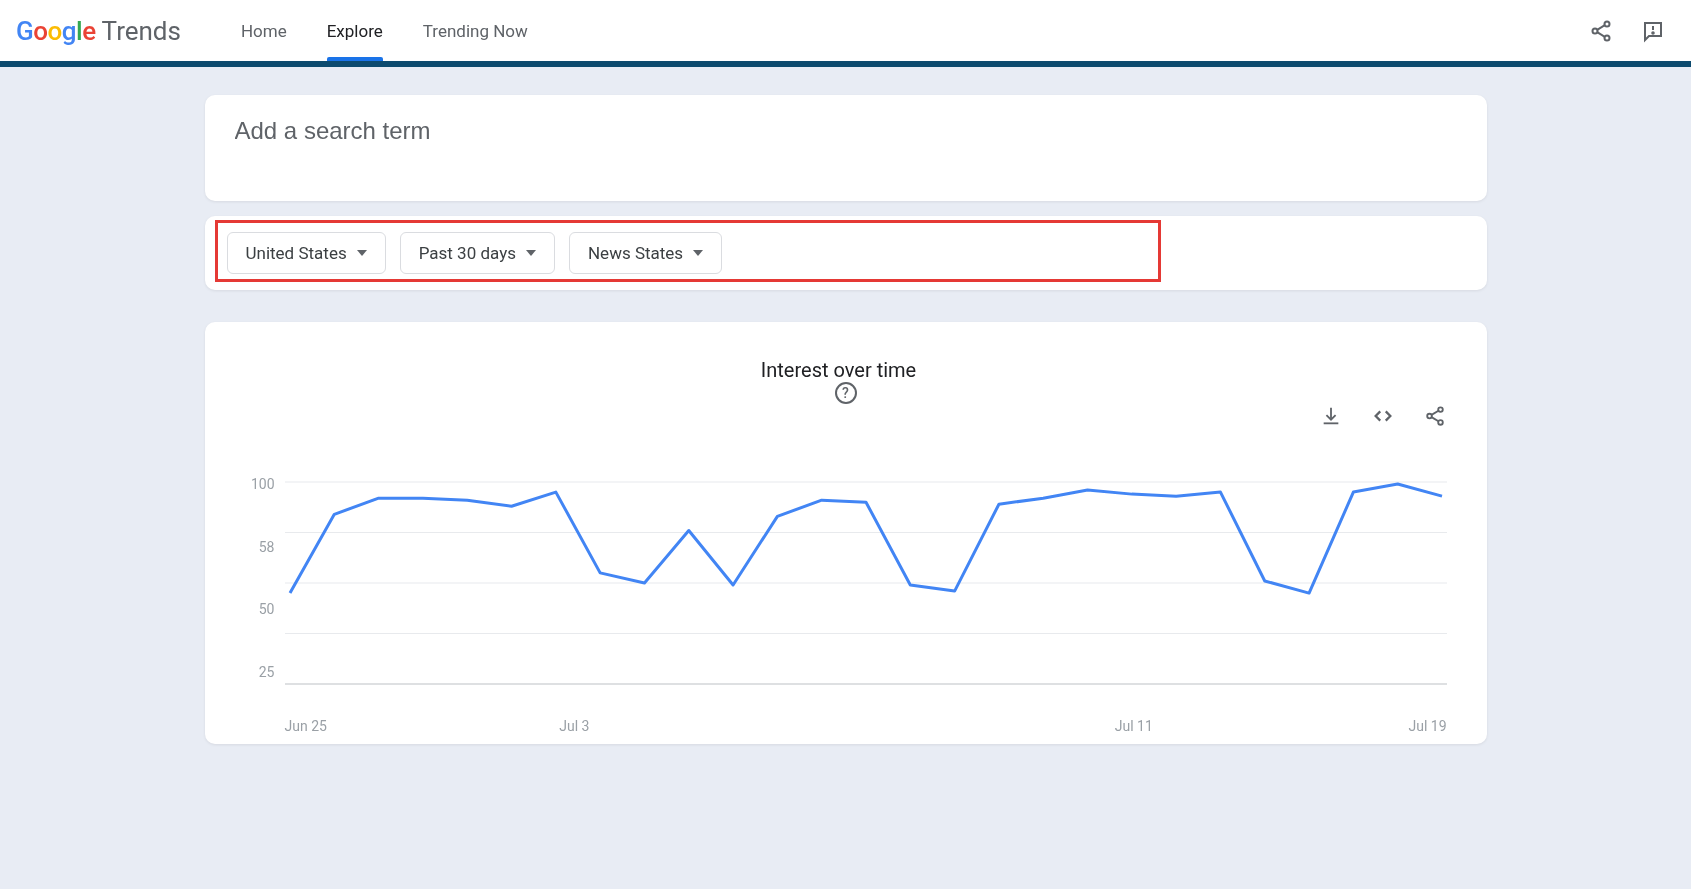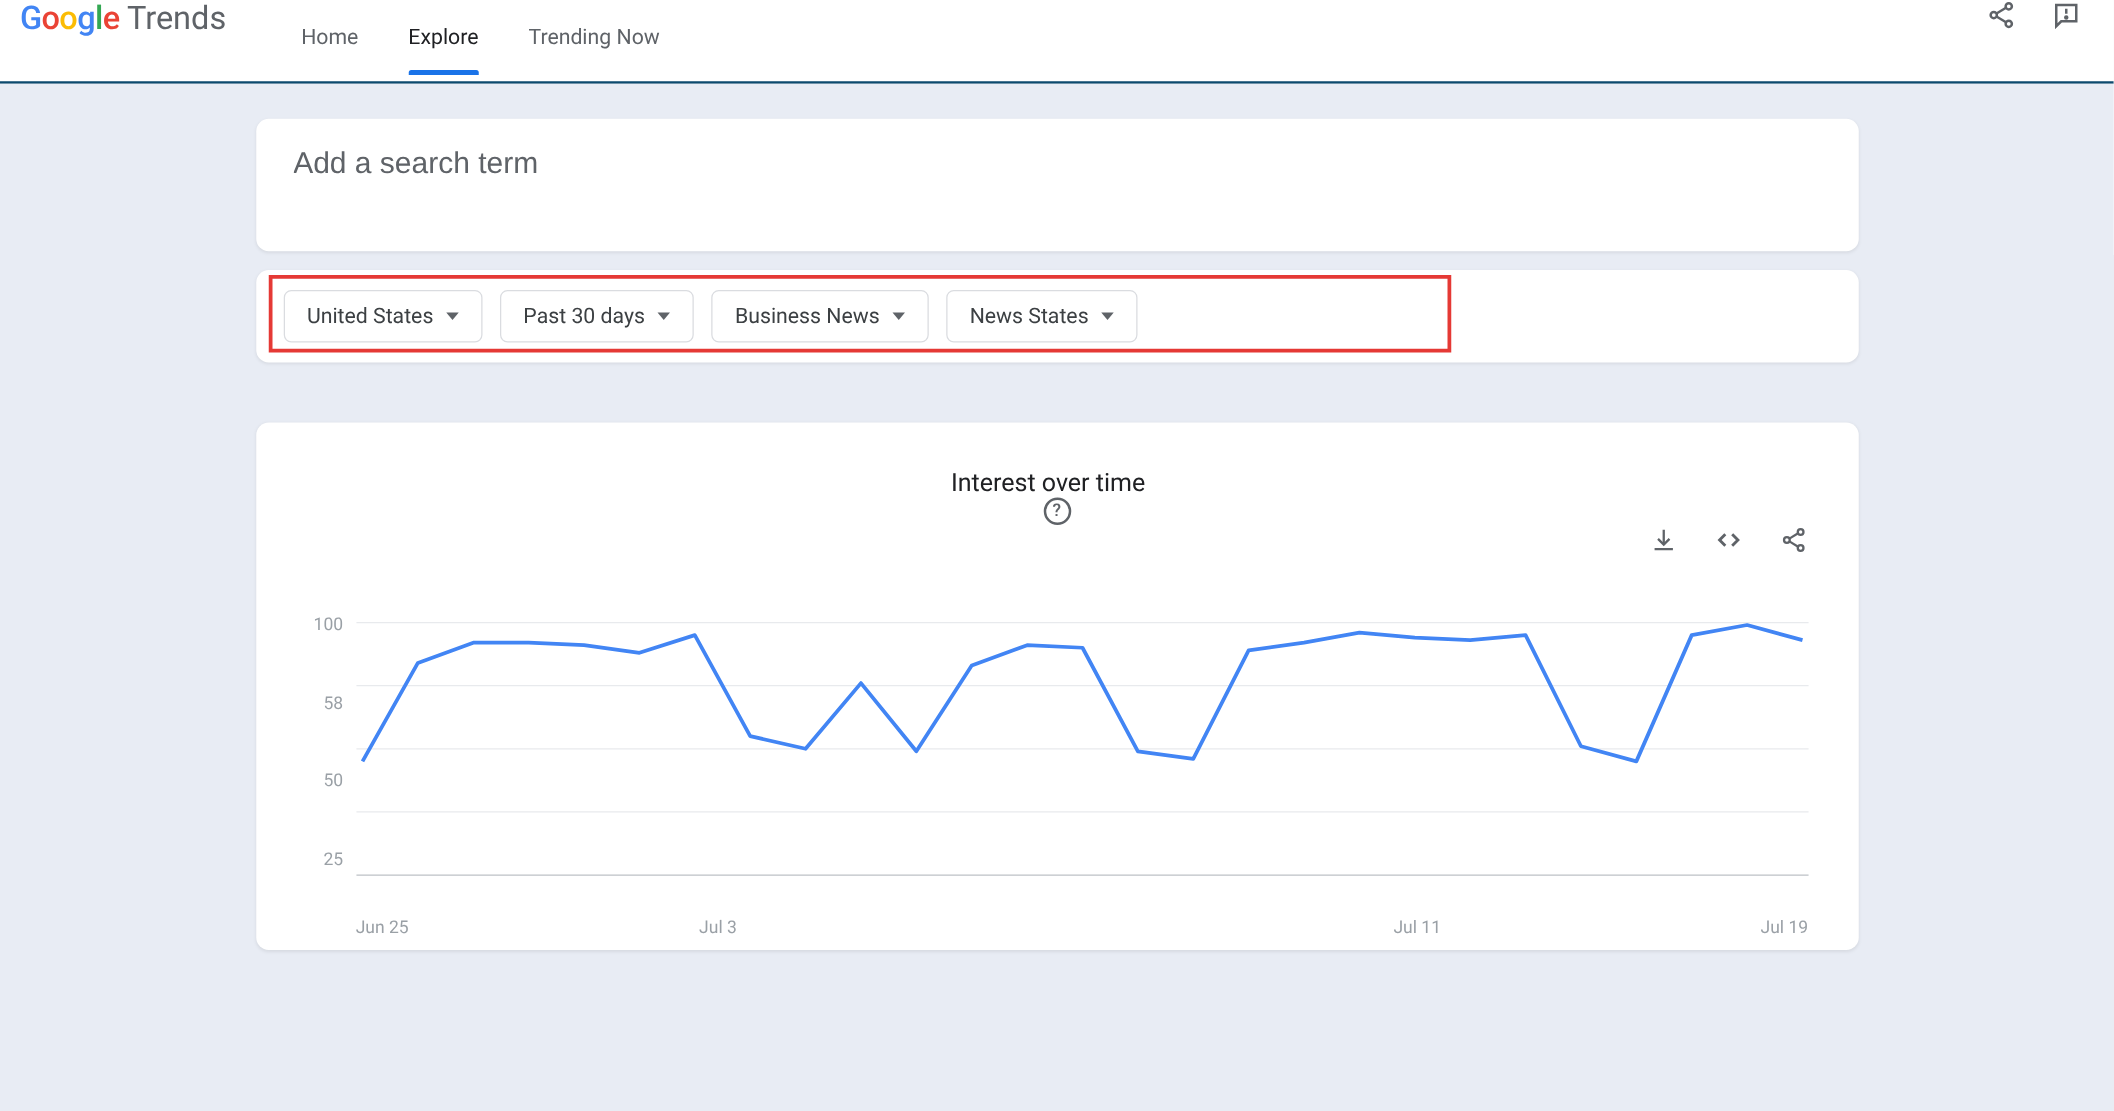--- a/index.html
+++ b/index.html
@@ -1,17 +1,17 @@
 <!DOCTYPE html>
 <html><head>
 <meta charset="utf-8">
 <style>
 * { margin: 0; padding: 0; box-sizing: border-box; }
 body { font-family: 'Google Sans', Roboto, Arial, sans-serif; background: #fff; width: 1691px; }
-.header { display: flex; align-items: flex-start; height: 67px; padding: 0 16px; border-bottom: 2px solid #0c4a6e; background: #fff; }
+.header { display: flex; align-items: center; height: 67px; padding: 0 16px; border-bottom: 6px solid #0c4a6e; background: #fff; }
 .logo { display: flex; align-items: baseline; margin-right: 60px; }
 .logo-google { font-size: 26px; font-weight: 500; letter-spacing: -0.5px; }
 .g1 { color: #4285f4; }
 .g2 { color: #ea4335; }
 .g3 { color: #fbbc04; }
 .g4 { color: #4285f4; }
 .g5 { color: #34a853; }
 .g6 { color: #ea4335; }
 .logo-trends { color: #5f6368; font-size: 26px; font-weight: 400; margin-left: 6px; }
 .nav { display: flex; gap: 40px; }
@@ -19,21 +19,21 @@
 .nav-item.active { color: #202124; }
 .nav-item.active::after { content: ''; position: absolute; bottom: 0; left: 0; right: 0; height: 4px; background: #1a73e8; border-radius: 2px 2px 0 0; }
 .header-right { margin-left: auto; display: flex; gap: 28px; align-items: center; padding-right: 10px; }
 .icon-btn { width: 24px; height: 24px; cursor: pointer; color: #5f6368; display: flex; align-items: center; justify-content: center; }
 .page { background: #e8ecf4; padding: 28px 0 0 0; min-height: 822px; }
 .container { width: 1282px; margin: 0 auto; }
 .card { background: #fff; border-radius: 10px; box-shadow: 0 1px 3px rgba(0,0,0,0.08); }
 .search-card { padding: 22px 30px 56px 30px; margin-bottom: 15px; }
 .search-input { width: 100%; border: none; outline: none; font-size: 24px; color: #5f6368; background: transparent; }
 .search-input::placeholder { color: #5f6368; }
-.filters-card { padding: 16px 22px; margin-bottom: 48px; position: relative; }
+.filters-card { padding: 16px 22px; margin-bottom: 32px; position: relative; }
 .filters-highlight { position: absolute; top: 4px; left: 10px; width: 946px; height: 62px; border: 3px solid #e53935; pointer-events: none; }
 .filters { display: flex; gap: 14px; }
 .filter-chip { display: flex; align-items: center; gap: 10px; border: 1px solid #dadce0; border-radius: 6px; padding: 10px 18px; font-size: 17px; color: #3c4043; cursor: pointer; background: #fff; }
 .filter-chip .caret { width: 0; height: 0; border-left: 5px solid transparent; border-right: 5px solid transparent; border-top: 6px solid #5f6368; }
 .chart-card { padding: 36px 40px 10px 40px; }
 .chart-header { display: flex; align-items: center; margin-bottom: 48px; flex-direction: column; }
 .chart-title { font-size: 20px; color: #202124; margin-right: 14px; }
 .help-icon { width: 22px; height: 22px; border: 2px solid #5f6368; border-radius: 50%; display: inline-flex; align-items: center; justify-content: center; font-size: 14px; color: #5f6368; font-weight: 500; }
 .chart-actions { margin-left: auto; display: flex; gap: 28px; }
 .chart-body { display: flex; }
@@ -88,24 +88,20 @@
       <div class="filters">
         <div class="filter-chip">
           <span>United States</span>
           <span class="caret"></span>
         </div>
         <div class="filter-chip">
           <span>Past 30 days</span>
           <span class="caret"></span>
         </div>
         <div class="filter-chip">
-          <span>Business News</span>
-          <span class="caret"></span>
-        </div>
-        <div class="filter-chip">
           <span>News States</span>
           <span class="caret"></span>
         </div>
       </div>
     </div>
 
     <div class="card chart-card">
       <div class="chart-header">
         <span class="chart-title">Interest over time</span>
         <span class="help-icon">?</span>

